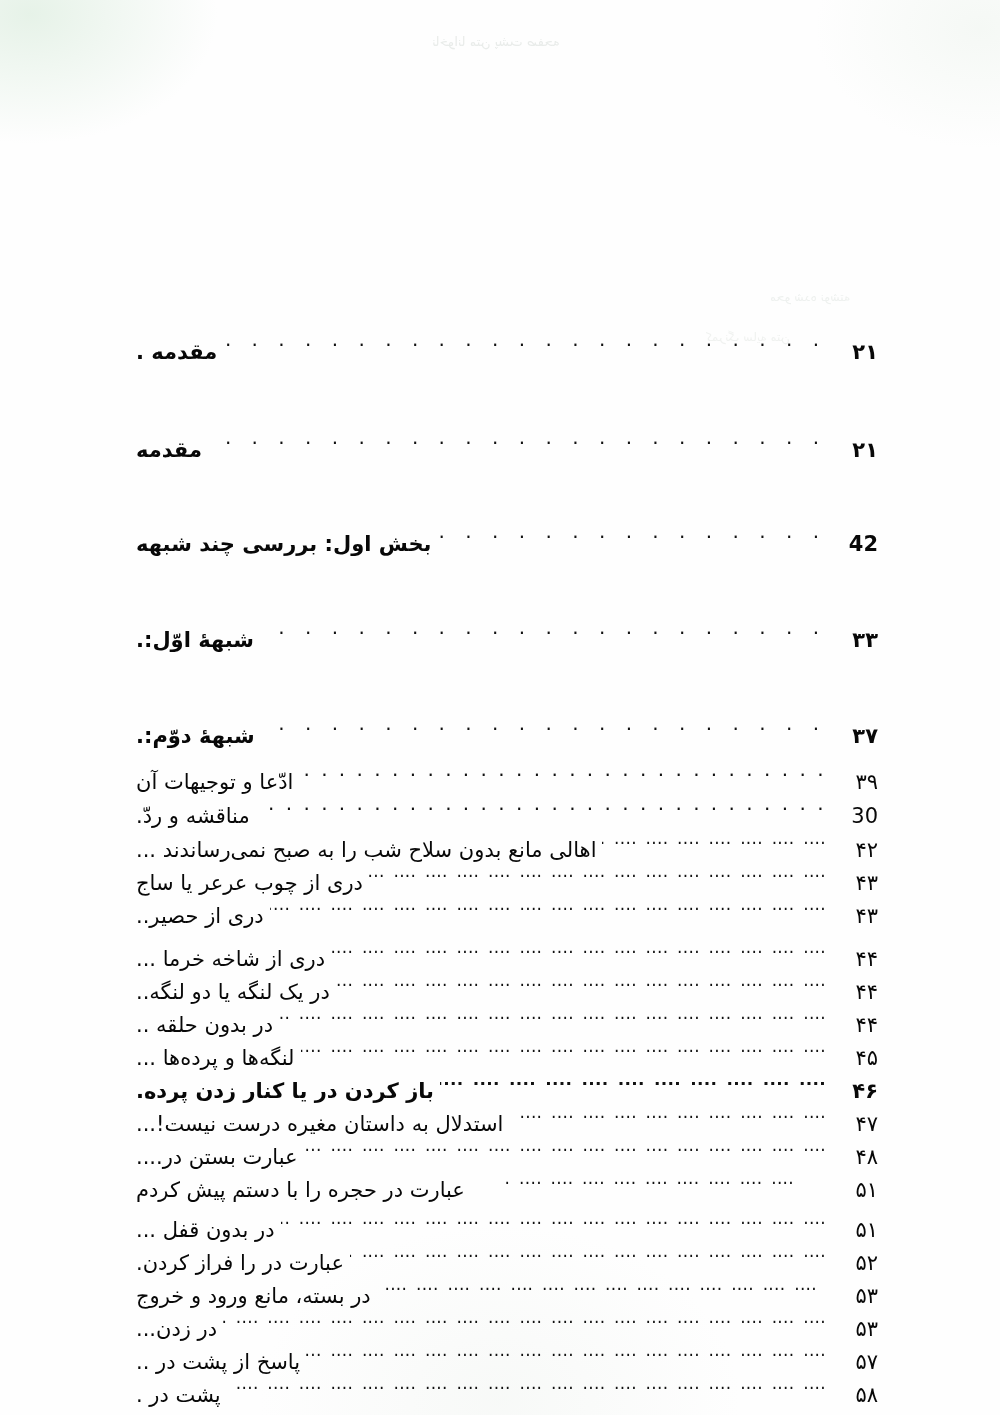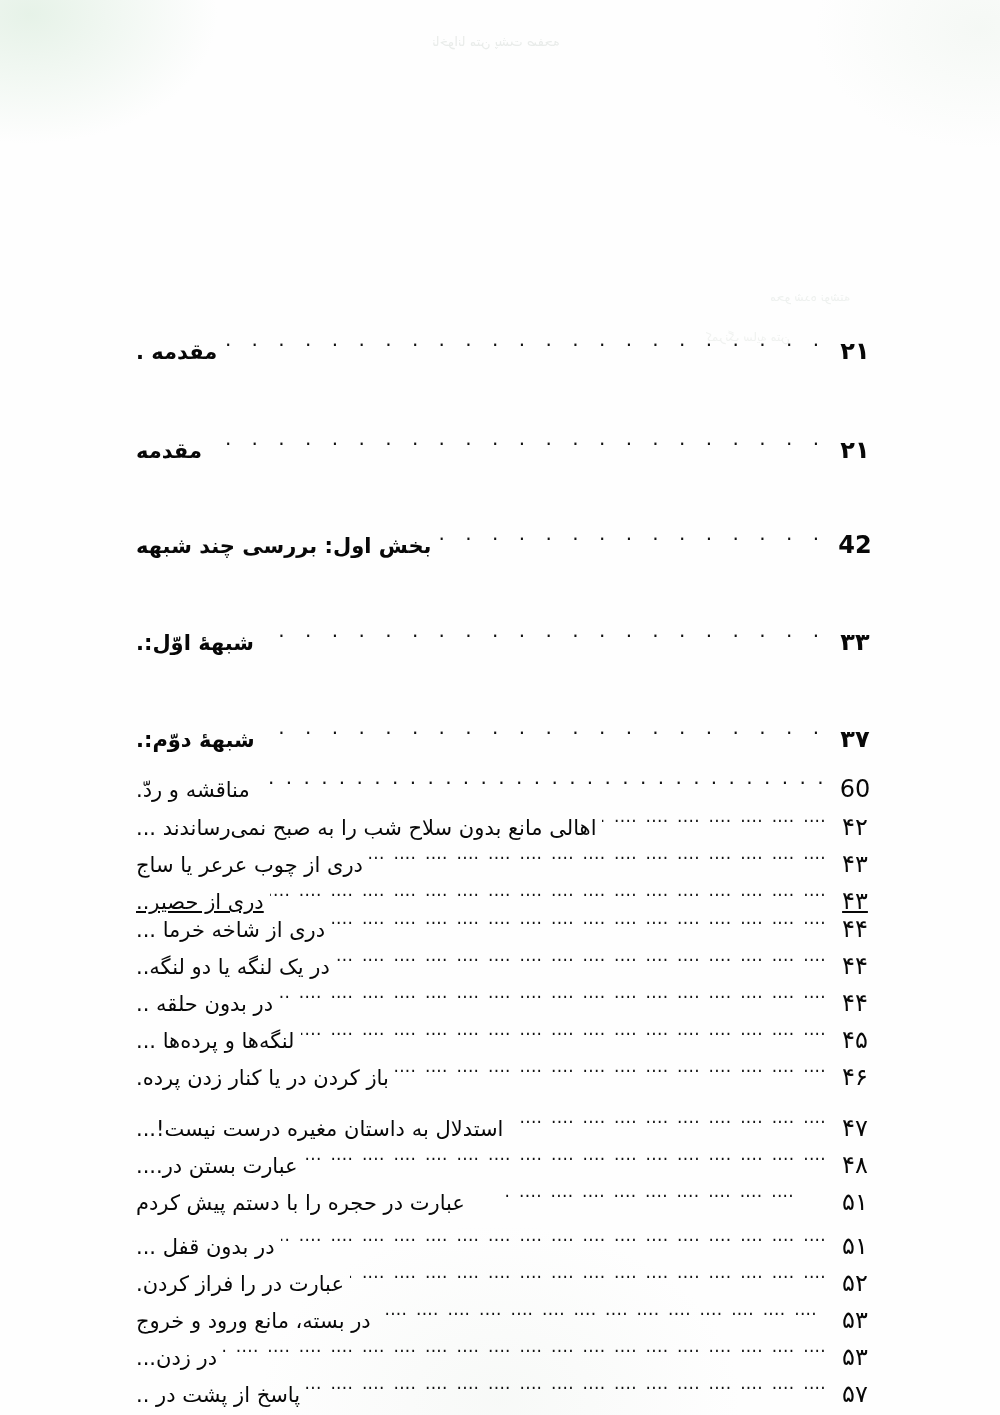--- a/index.html
+++ b/index.html
@@ -76,22 +76,22 @@
   .row .leader {
     flex: 1 1 auto;
     overflow: hidden;
     height: 1em;
     position: relative;
     margin: 0 6px;
   }
 
   .row .num {
     flex: 0 0 auto;
-    font-size: 24px;
-    text-align: center;
+    font-size: 21px;
+    text-align: right;
     min-width: 46px;
     direction: rtl;
   }
 
   
   
   .leader.sparse::before {
     content: "·  ·  ·  ·  ·  ·  ·  ·  ·  ·  ·  ·  ·  ·  ·  ·  ·  ·  ·  ·  ·  ·  ·  ·  ·  ·  ·  ·  ·  ·  ·  ·  ·  ·  ·  ·  ·  ·  ·  ·  ·  ·  ·  ·  ·  ·  ·  ·  ·  ·  ·  ·  ·  ·  ·  ·  ·  ·  ·  ·";
     position: absolute;
     right: 0;
@@ -161,35 +161,40 @@
         <span class="label">شبهۀ اوّل:.</span>
         <span class="leader sparse"></span>
         <span class="num">۳۳</span>
       </div>
       <div class="row bold" style="margin-bottom: 22px;">
         <span class="label">شبهۀ دوّم:.</span>
         <span class="leader sparse"></span>
         <span class="num">۳۷</span>
       </div>
       <div class="row" style="margin-bottom: 10px;">
+        <span class="label">ادّعا و توجیهات آن</span>
+        <span class="leader medium"></span>
+        <span class="num">۳۹</span>
+      </div>
+      <div class="row" style="margin-bottom: 10px;">
         <span class="label">مناقشه و ردّ.</span>
         <span class="leader medium"></span>
-        <span class="num">60</span>
+        <span class="num">30</span>
       </div>
       <div class="row" style="margin-bottom: 9px;">
         <span class="label">اهالی مانع بدون سلاح شب را به صبح نمی‌رساندند ...</span>
         <span class="leader dense"></span>
         <span class="num">۴۲</span>
       </div>
       <div class="row" style="margin-bottom: 9px;">
         <span class="label">دری از چوب عرعر یا ساج</span>
         <span class="leader dense"></span>
         <span class="num">۴۳</span>
       </div>
-      <div class="row" style="margin-bottom: 0; text-decoration: underline;">
+      <div class="row" style="margin-bottom: 19px;">
         <span class="label">دری از حصیر..</span>
         <span class="leader dense"></span>
         <span class="num">۴۳</span>
       </div>
       <div class="row" style="margin-bottom: 9px;">
         <span class="label">دری از شاخه خرما ...</span>
         <span class="leader dense"></span>
         <span class="num">۴۴</span>
       </div>
       <div class="row" style="margin-bottom: 9px;">
@@ -200,21 +205,21 @@
       <div class="row" style="margin-bottom: 9px;">
         <span class="label">در بدون حلقه ..</span>
         <span class="leader dense"></span>
         <span class="num">۴۴</span>
       </div>
       <div class="row" style="margin-bottom: 9px;">
         <span class="label">لنگه‌ها و پرده‌ها ...</span>
         <span class="leader dense"></span>
         <span class="num">۴۵</span>
       </div>
-      <div class="row" style="margin-bottom: 23px;">
+      <div class="row" style="margin-bottom: 9px; font-weight: bold;">
         <span class="label">باز کردن در یا کنار زدن پرده.</span>
         <span class="leader dense"></span>
         <span class="num">۴۶</span>
       </div>
       <div class="row" style="margin-bottom: 9px;">
         <span class="label">استدلال به داستان مغیره درست نیست!...</span>
         <span class="leader dense"></span>
         <span class="num">۴۷</span>
       </div>
       <div class="row" style="margin-bottom: 9px;">

